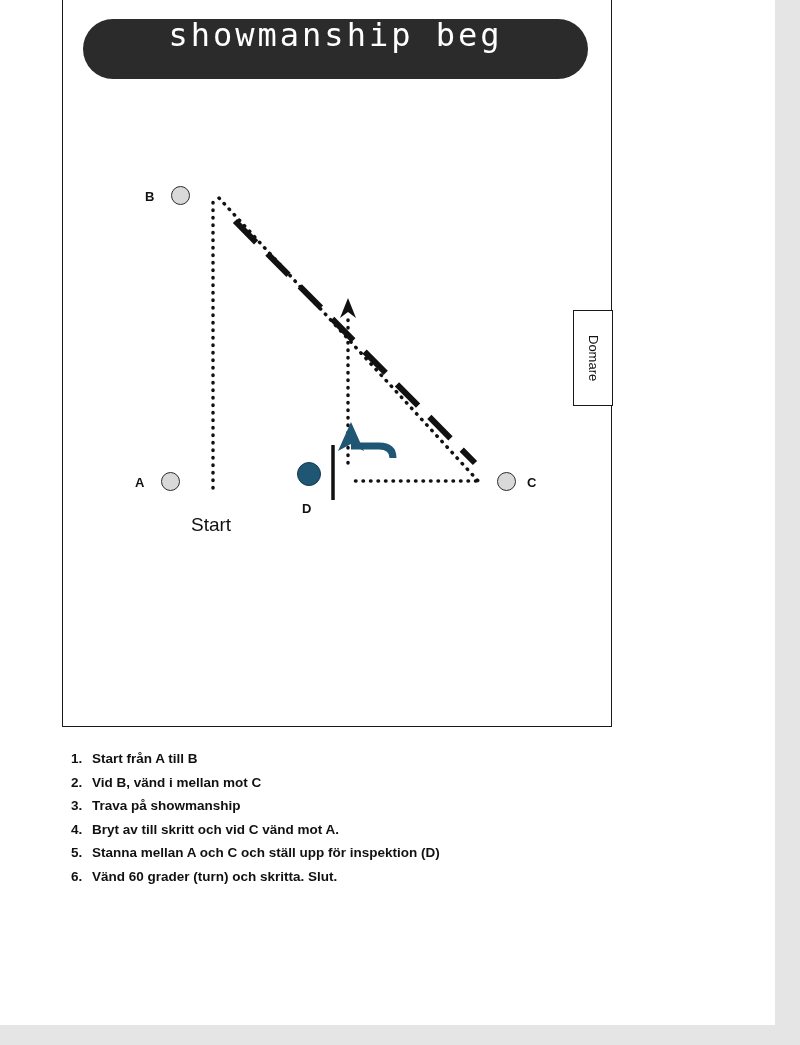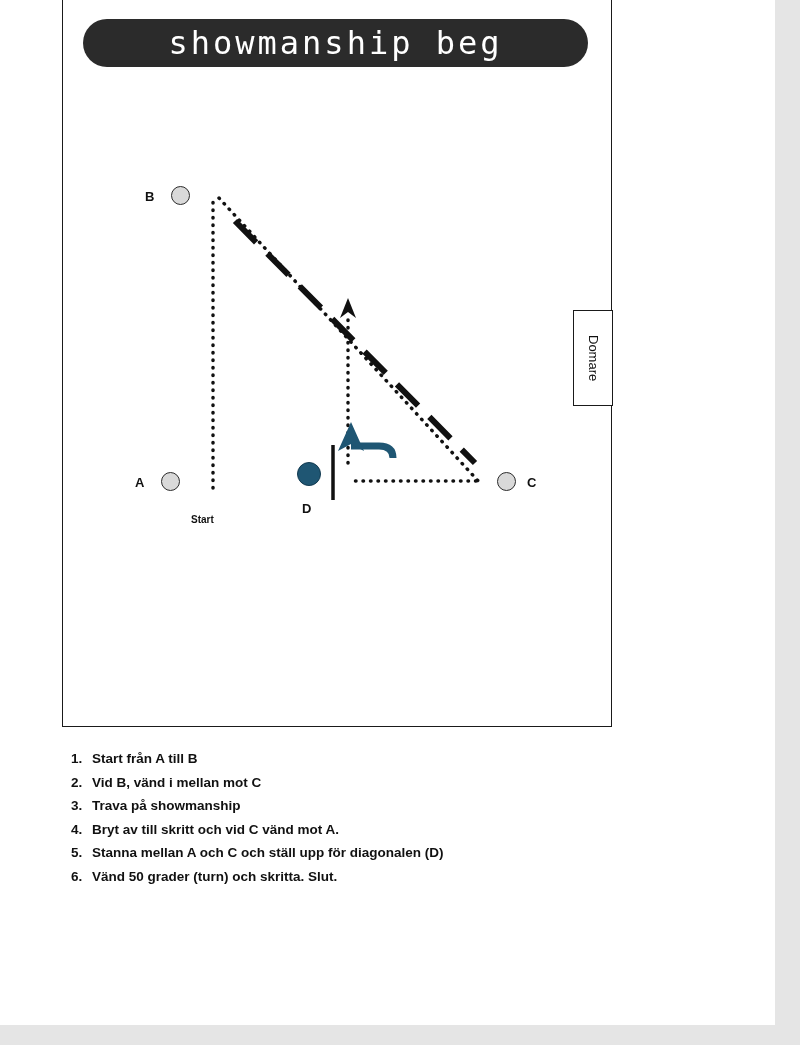--- a/index.html
+++ b/index.html
@@ -50,25 +50,24 @@
     box-sizing: border-box;
     background: #ffffff;
   }
 
   
   #title-pill {
     position: absolute;
     left: 20px;
     top: 26px;
     width: 505px;
-    height: 48px;
+    height: 60px;
     background: #2b2b2b;
     border-radius: 30px;
     display: flex;
-    align-items: center;
     justify-content: center;
     box-sizing: border-box;
   }
   #title-pill .title-text {
     color: #ffffff;
     font-family: "DejaVu Sans Mono", "Liberation Mono", monospace;
     font-size: 32px;
     letter-spacing: 3px;
     white-space: nowrap;
     line-height: 1;
@@ -108,23 +107,23 @@
   .marker.dark  { background: #1f5673; border-color: #123a50; }
 
   .marker-label {
     position: absolute;
     font-size: 13px;
     color: #111111;
     font-weight: 600;
   }
   .plain-label {
     position: absolute;
-    font-size: 10px;
-    color: #111111;
-    font-weight: 700;
+    font-size: 19px;
+    color: #111111;
+    font-weight: 400;
   }
 
   
   #paths {
     position: absolute;
     left: 0;
     top: 0;
     width: 550px;
     height: 735px;
     overflow: visible;
@@ -197,20 +196,20 @@
 
   <div id="judge-box">
     <span class="judge-text">Domare</span>
   </div>
 
   <ol id="steps">
     <li>Start från A till B</li>
     <li>Vid B, vänd i mellan mot C</li>
     <li>Trava på showmanship</li>
     <li>Bryt av till skritt och vid C vänd mot A.</li>
-    <li>Stanna mellan A och C och ställ upp för diagonalen (D)</li>
-    <li>Vänd 50 grader (turn) och skritta. Slut.</li>
+    <li>Stanna mellan A och C och ställ upp för inspektion (D)</li>
+    <li>Vänd 60 grader (turn) och skritta. Slut.</li>
   </ol>
 
 </div>
 
 <div id="page-shadow-right"></div>
 <div id="page-shadow-bottom"></div>
 
 </body></html>

